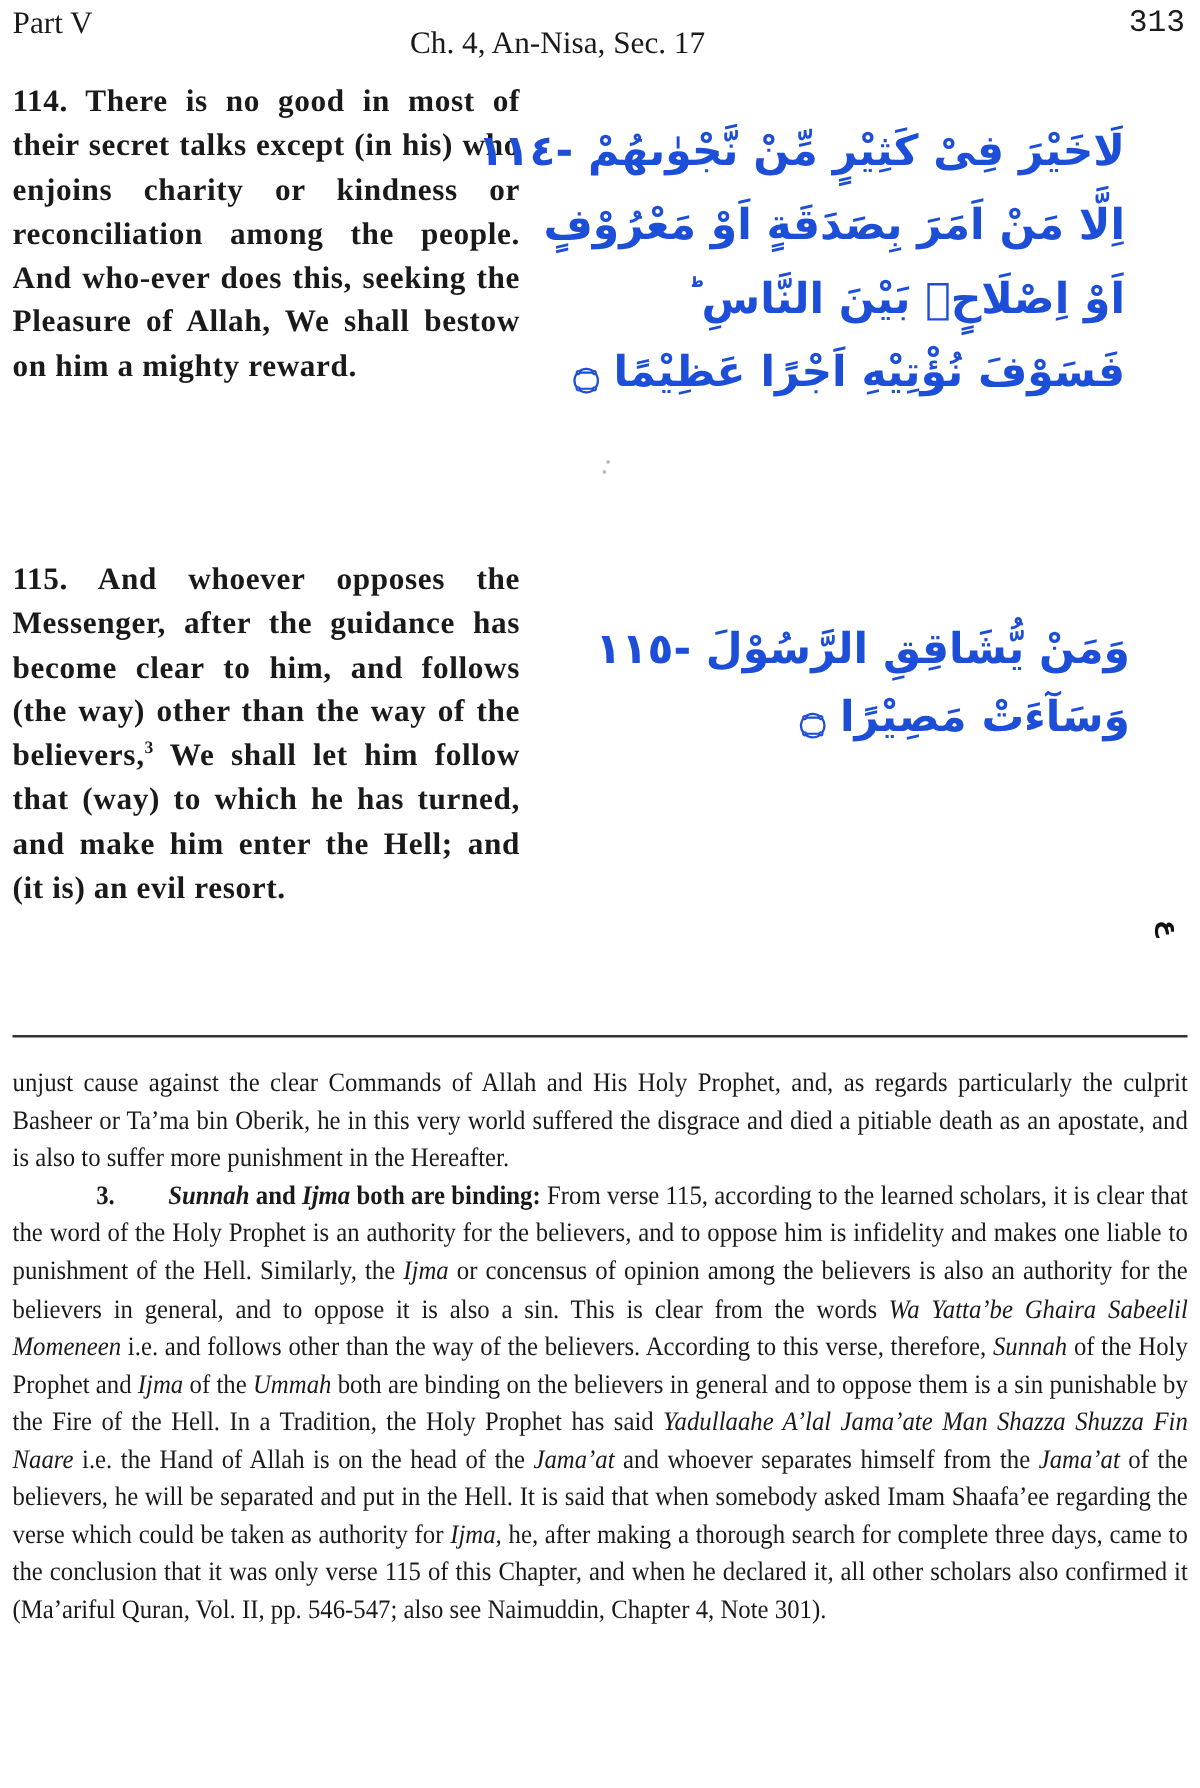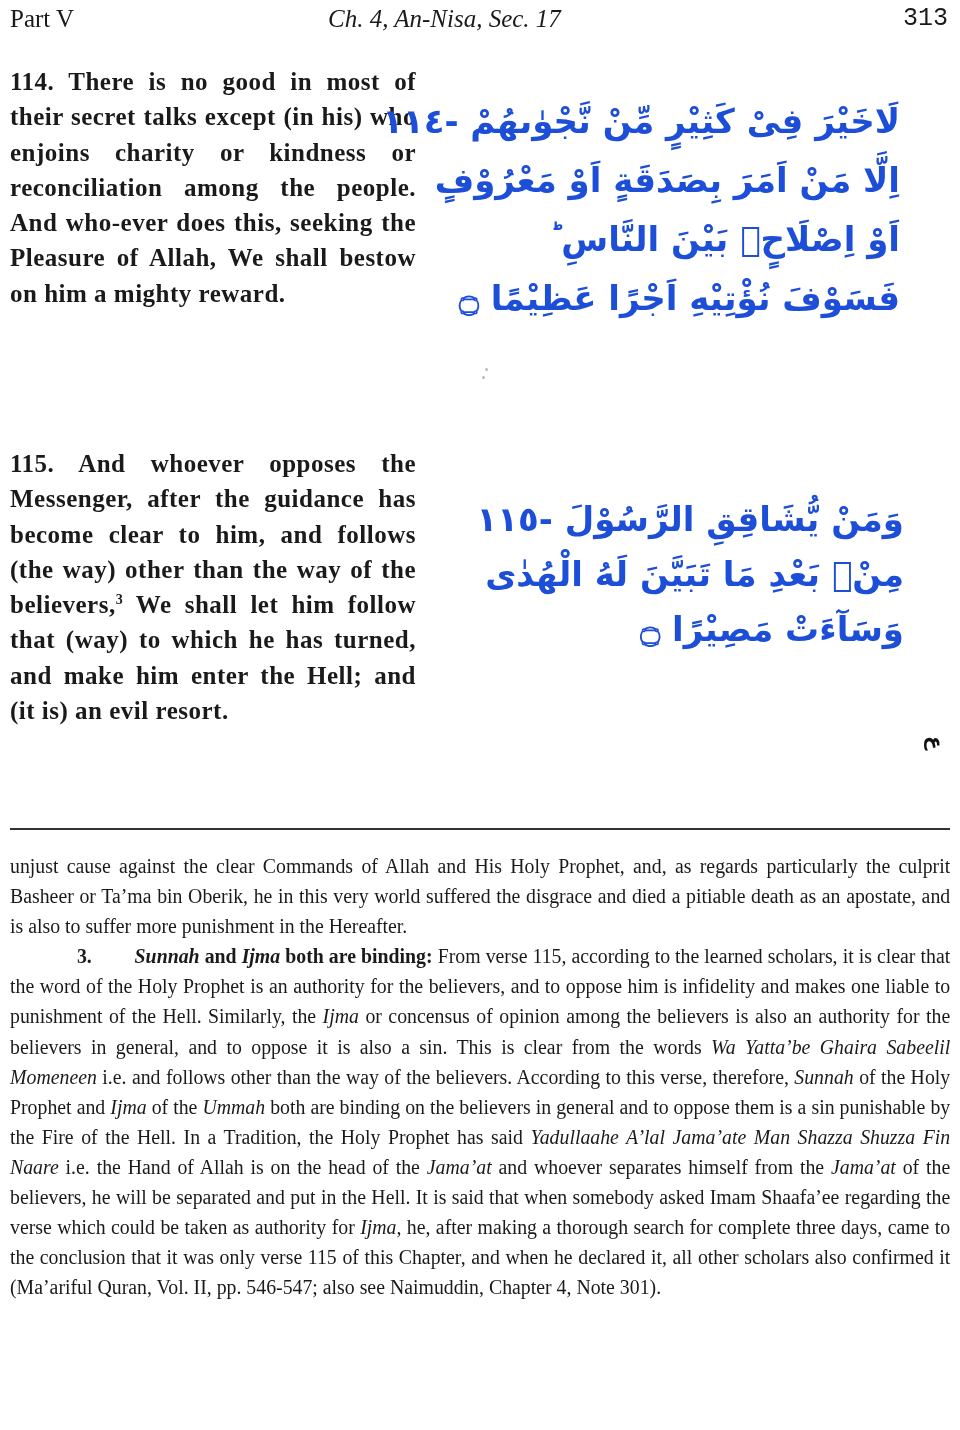--- a/index.html
+++ b/index.html
@@ -5,21 +5,21 @@
   html, body { margin: 0; padding: 0; background: #ffffff; }
   body {
     width: 960px; height: 1430px; position: relative; overflow: hidden;
     font-family: "Liberation Serif", serif; color: #1a1a1a;
   }
   .header {
     position: absolute; top: 2px; left: 10px; right: 10px; height: 34px;
     font-size: 25px; line-height: 34px;
   }
   .header .left { position: absolute; left: 0; top: 0; }
-  .header .center { position: absolute; left: 318px; top: 0; font-style: italic; }
+  .header .center { position: absolute; left: 318px; top: 16px; }
   .header .right { position: absolute; right: 2px; top: 0; font-family: Liberation Mono, monospace; }
 
   .verse-en {
     position: absolute; left: 10px; width: 406px;
     font-family: "Liberation Serif", serif; font-weight: bold;
     font-size: 25px; line-height: 35.3px; text-align: justify;
     text-align-last: left; letter-spacing: 0.5px;
   }
   .verse-en sup { font-size: 14px; vertical-align: super; line-height: 0; }
   #v114-en { top: 64px; }
@@ -74,21 +74,20 @@
   <span class="line">اَوْ اِصْلَاحٍۭ بَیْنَ النَّاسِ ؕ</span>
   <span class="line">فَسَوْفَ نُؤْتِیْهِ اَجْرًا عَظِیْمًا ۝</span>
 </div>
 <span class="speck" style="left:485px;top:368px"></span>
 <span class="speck" style="left:482px;top:376px"></span>
 
 <div class="verse-en" id="v115-en"><span>115. And whoever opposes the Messenger, after the guidance has become clear to him, and follows (the way) other than the way of the believers,</span><sup>3</sup><span> We shall let him follow that (way) to which he has turned, and make him enter the Hell; and (it is) an evil resort.</span></div>
 
 <div class="verse-ar" id="v115-ar">
   <span class="line">وَمَنْ یُّشَاقِقِ الرَّسُوْلَ -١١٥</span>
-  <span class="line">مِنْۢ بَعْدِ مَا تَبَیَّنَ لَهُ الْهُدٰى</span>
   <span class="line">وَسَآءَتْ مَصِیْرًا ۝</span>
 </div>
 <div class="ruku">ع</div>
 
 <div class="rule"></div>
 
 <div class="commentary">
   <p>unjust cause against the clear Commands of Allah and His Holy Prophet, and, as regards particularly the culprit Basheer or Ta’ma bin Oberik, he in this very world suffered the disgrace and died a pitiable death as an apostate, and is also to suffer more punishment in the Hereafter.</p>
   <p class="indent" id="note3"><span class="num">3.</span><span class="heading"><em>Sunnah</em><span> and </span><em>Ijma</em><span> both are binding:</span></span><span id="note3-body"><span> From verse 115, according to the learned scholars, it is clear that the word of the Holy Prophet is an authority for the believers, and to oppose him is infidelity and makes one liable to punishment of the Hell. Similarly, the </span><em>Ijma</em><span> or concensus of opinion among the believers is also an authority for the believers in general, and to oppose it is also a sin. This is clear from the words </span><em>Wa Yatta’be Ghaira Sabeelil Momeneen</em><span> i.e. and follows other than the way of the believers. According to this verse, therefore, </span><em>Sunnah</em><span> of the Holy Prophet and </span><em>Ijma</em><span> of the </span><em>Ummah</em><span> both are binding on the believers in general and to oppose them is a sin punishable by the Fire of the Hell. In a Tradition, the Holy Prophet has said </span><em>Yadullaahe A’lal Jama’ate Man Shazza Shuzza Fin Naare</em><span> i.e. the Hand of Allah is on the head of the </span><em>Jama’at</em><span> and whoever separates himself from the </span><em>Jama’at</em><span> of the believers, he will be separated and put in the Hell. It is said that when somebody asked Imam Shaafa’ee regarding the verse which could be taken as authority for </span><em>Ijma,</em><span> he, after making a thorough search for complete three days, came to the conclusion that it was only verse 115 of this Chapter, and when he declared it, all other scholars also confirmed it (Ma’ariful Quran, Vol. II, pp. 546-547; also see Naimuddin, Chapter 4, Note 301).</span></span></p>
 </div>

